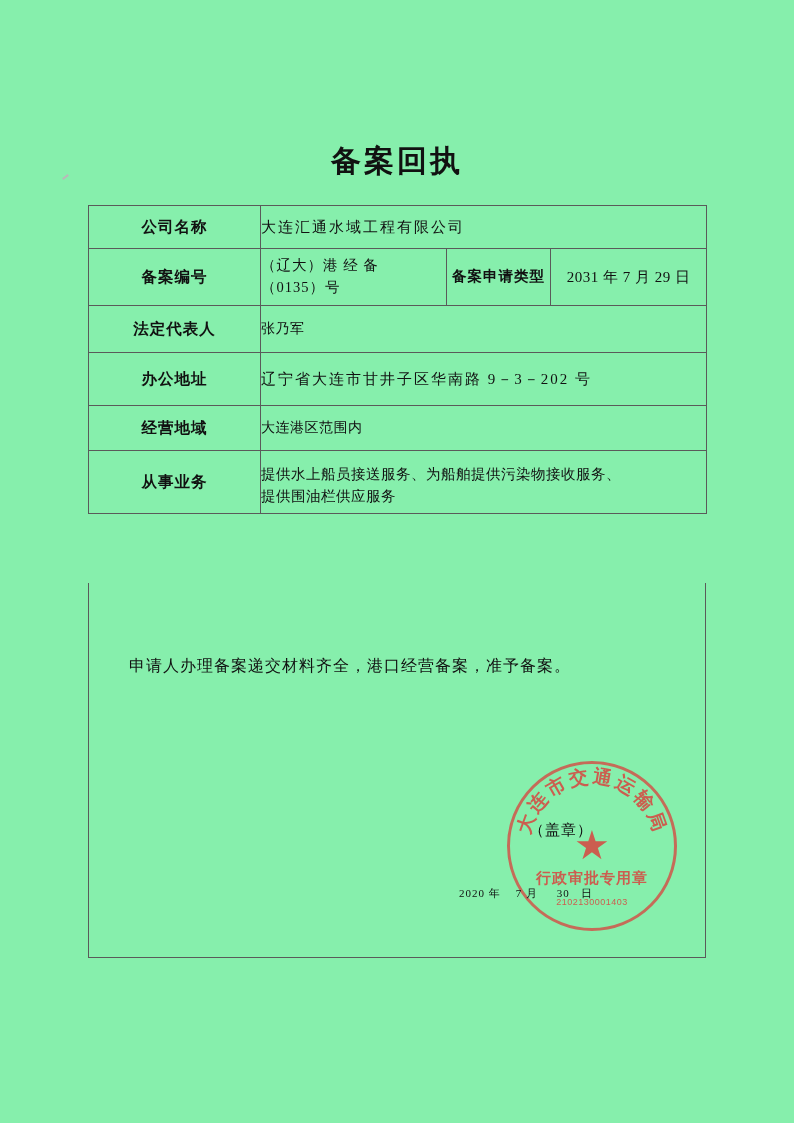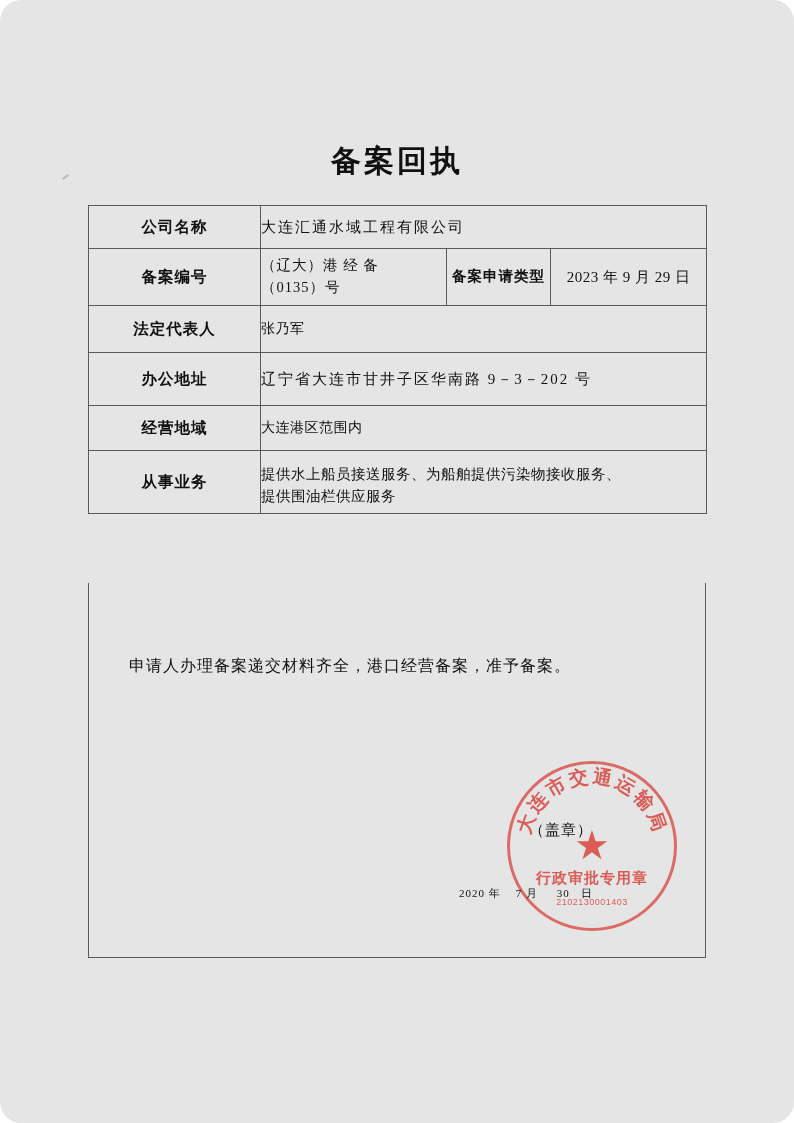--- a/index.html
+++ b/index.html
@@ -11,22 +11,21 @@
     width: 794px;
     height: 1123px;
     position: relative;
     font-family: "Liberation Serif", "DejaVu Serif", serif;
     color: #111111;
     overflow: hidden;
   }
   .page {
     position: absolute;
     inset: 0;
-    background: #e5e5e5;
-    border-radius: 21px;
+    background: #86efac;
   }
 
   
   .speck {
     position: absolute;
     left: 62px;
     top: 176px;
     width: 7px;
     height: 2px;
     background: #b9b9b9;
@@ -218,21 +217,21 @@
       <td class="lbl">公司名称</td>
       <td class="val spread" colspan="3">大连汇通水域工程有限公司</td>
     </tr>
     <tr class="r2">
       <td class="lbl">备案编号</td>
       <td class="code-cell">
         <div>（辽大）港 经 备</div>
         <div>（0135）号</div>
       </td>
       <td class="lbl" style="font-size:14.5px; line-height:1.35;">备案申请类型</td>
-      <td class="val center">2023 年 9 月 29 日</td>
+      <td class="val center">2031 年 7 月 29 日</td>
     </tr>
     <tr class="r4">
       <td class="lbl">法定代表人</td>
       <td class="val small" colspan="3">张乃军</td>
     </tr>
     <tr class="r5">
       <td class="lbl">办公地址</td>
       <td class="val spread" colspan="3">辽宁省大连市甘井子区华南路 9－3－202 号</td>
     </tr>
     <tr class="r6">

